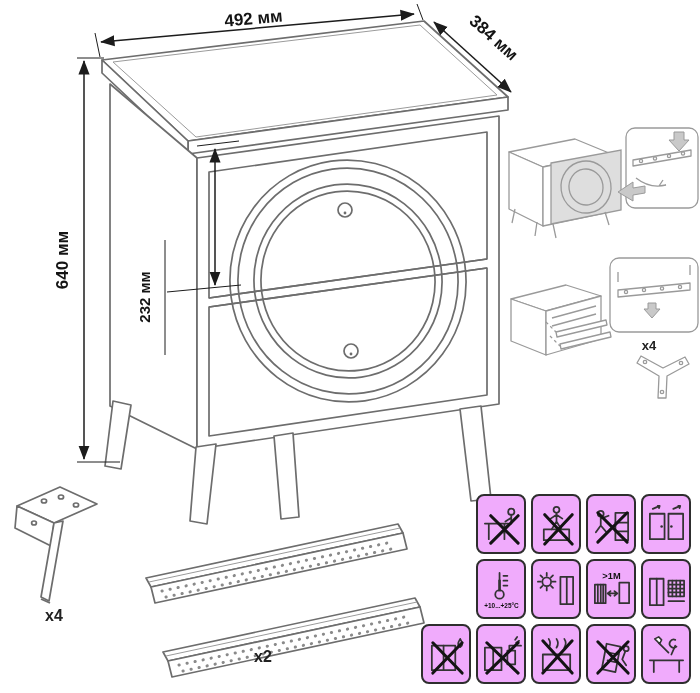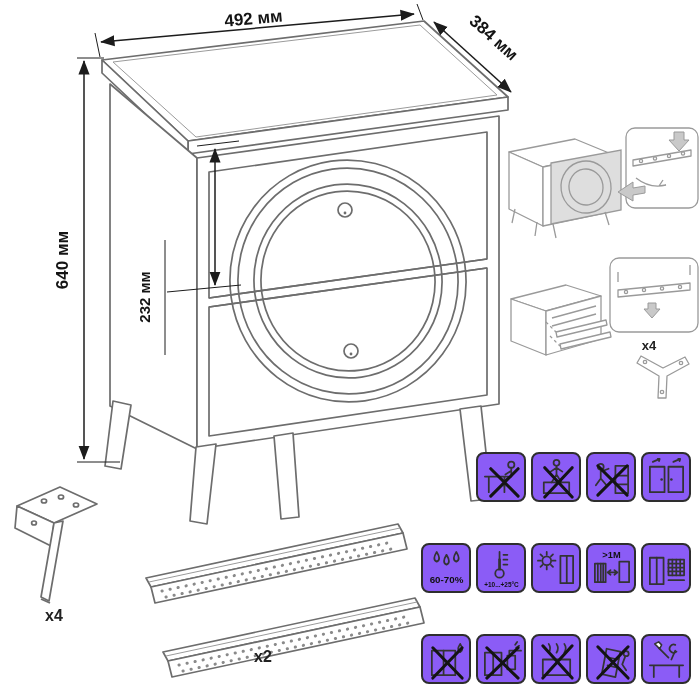--- a/index.html
+++ b/index.html
@@ -18,22 +18,22 @@
   .qty-text{font-weight:bold;font-size:16px;fill:#222;font-family:"Liberation Sans",sans-serif;}
   .qty-sm{font-weight:bold;font-size:13px;fill:#222;font-family:"Liberation Sans",sans-serif;}
   .g1{stroke:#9a9a9a;stroke-width:1.3;fill:none;stroke-linejoin:round;}
   .g1f{stroke:#9a9a9a;stroke-width:1.3;fill:#ffffff;stroke-linejoin:round;}
   .gray{fill:#c9c9c9;stroke:#9a9a9a;stroke-width:1;}
   .gfill{fill:#dedede;stroke:#9a9a9a;stroke-width:1.3;}
   
   .icon-grid{position:absolute;right:9px;bottom:9px;display:flex;flex-direction:column;
              gap:5px;align-items:flex-end;}
   .icon-row{display:flex;gap:5px;}
-  .icon-cell{width:50px;height:50px;border:2.5px solid #2e2e2e;border-radius:8px;background:#8b5cf6;
-             box-sizing:border-box;display:flex;align-items:center;justify-content:center;margin-top:36px;}
+  .icon-cell{width:50px;height:60px;border:2.5px solid #2e2e2e;border-radius:8px;background:#f0abfc;
+             box-sizing:border-box;display:flex;align-items:center;justify-content:center;}
   .pic{stroke:#333;stroke-width:1.8;fill:none;stroke-linecap:round;stroke-linejoin:round;}
   .picf{stroke:#333;stroke-width:1.6;fill:#fff;stroke-linejoin:round;}
   .px{stroke:#141414;stroke-width:3.1;fill:none;stroke-linecap:round;}
   .pt{font-family:"Liberation Sans",sans-serif;font-weight:bold;fill:#111;}
 </style>
 </head>
 <body>
 
 <div class="scene">
 
@@ -202,28 +202,20 @@
           <circle cx="17" cy="24" r="1.3" fill="#333"></circle>
           <circle cx="27" cy="24" r="1.3" fill="#333"></circle>
           <path class="pic" d="M8,6 L15,3 M13,3 L15,3 L14.4,5.2 M29,6 L36,3 M34,3 L36,3 L35.4,5.2"></path>
         </svg>
       </div>
     </div>
 
     <div class="icon-row">
       <div class="icon-cell">
         <svg viewBox="0 0 44 44" width="43" height="43">
-          <path class="pic" d="M12,5 C15,10 15.6,13.5 12,15 C8.4,13.5 9,10 12,5 Z
-                               M22,8 C25,13 25.6,16.5 22,18 C18.4,16.5 19,13 22,8 Z
-                               M32,5 C35,10 35.6,13.5 32,15 C28.4,13.5 29,10 32,5 Z"></path>
-          <text class="pt" x="22" y="37" font-size="10" text-anchor="middle">60-70%</text>
-        </svg>
-      </div>
-      <div class="icon-cell">
-        <svg viewBox="0 0 44 44" width="43" height="43">
           <path class="pic" d="M20,5 V22 M24,8 H28 M24,13 H28 M24,18 H28"></path>
           <circle class="pic" cx="20" cy="27" r="4.4"></circle>
           <path d="M20,12 V24" stroke="#333" stroke-width="2.6"></path>
           <text class="pt" x="22" y="41" font-size="6.6" text-anchor="middle">+10...+25°C</text>
         </svg>
       </div>
       <div class="icon-cell">
         <svg viewBox="0 0 44 44" width="43" height="43">
           <circle class="pic" cx="12" cy="14" r="4.5"></circle>
           <path class="pic" d="M12,5 V8 M12,20 V23 M3,14 H6 M18,14 H21 M5.6,7.6 L7.7,9.7 M16.3,18.3 L18.4,20.4 M18.4,7.6 L16.3,9.7 M7.7,18.3 L5.6,20.4"></path>

